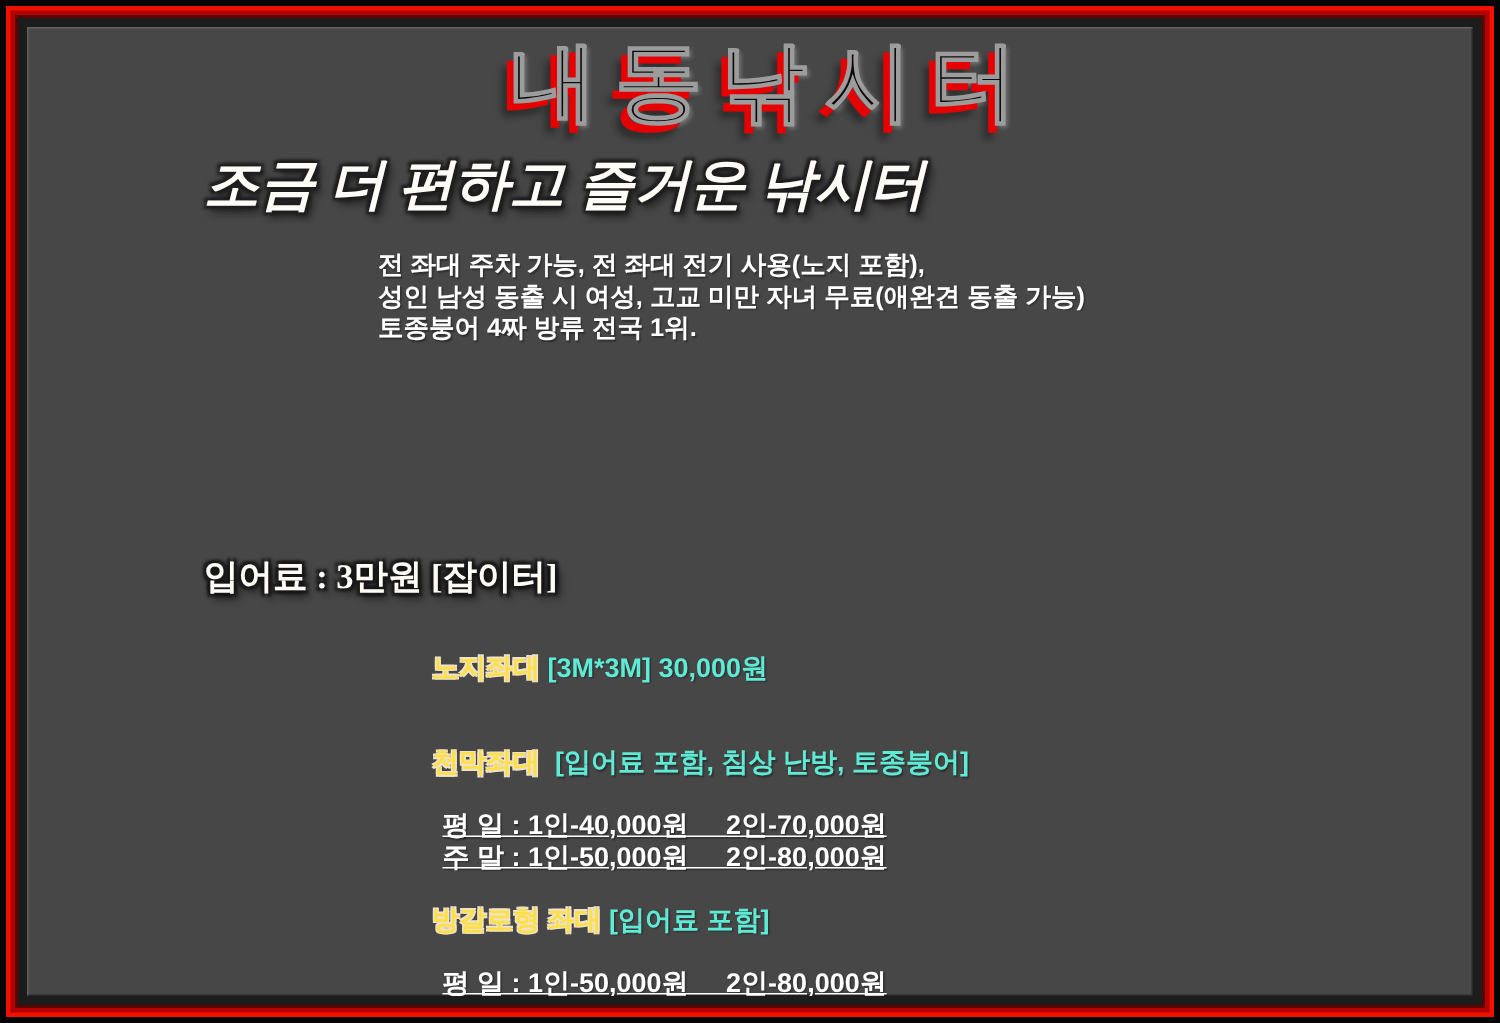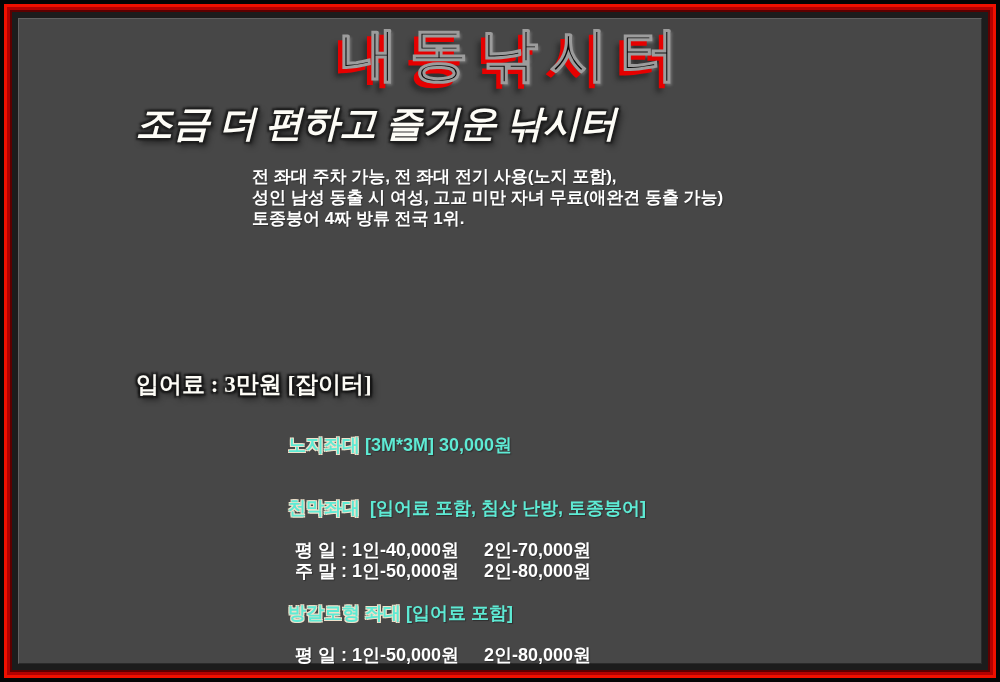--- a/index.html
+++ b/index.html
@@ -89,28 +89,28 @@
     position: absolute;
     top: 396px; left: 190px;
     font-size: 18px;
     font-weight: bold;
     line-height: 21px;
     color: #ffffff;
     text-shadow: 1px 1px 1px rgba(0,0,0,0.35);
   }
   .p-head { white-space: pre; }
   .seat-name {
-    color: #5eead4;
+    color: #fde047;
     text-shadow:
       -1px -1px 0 #efe2cb, 1px -1px 0 #efe2cb,
       -1px 1px 0 #efe2cb, 1px 1px 0 #efe2cb;
     margin-top: 40px;
   }
   .seat-detail { white-space: pre; color: #5eead4; }
-  .p-line { white-space: pre; padding-left: 87px; }
+  .p-line { white-space: pre; padding-left: 87px; text-decoration: underline; }
 </style>
 </head>
 <body>
 
 <div class="poster">
   <div class="frame-red-hi">
     <div class="frame-red-mid">
       <div class="frame-red-dk">
         <div class="frame-dark">
           <div class="content">

